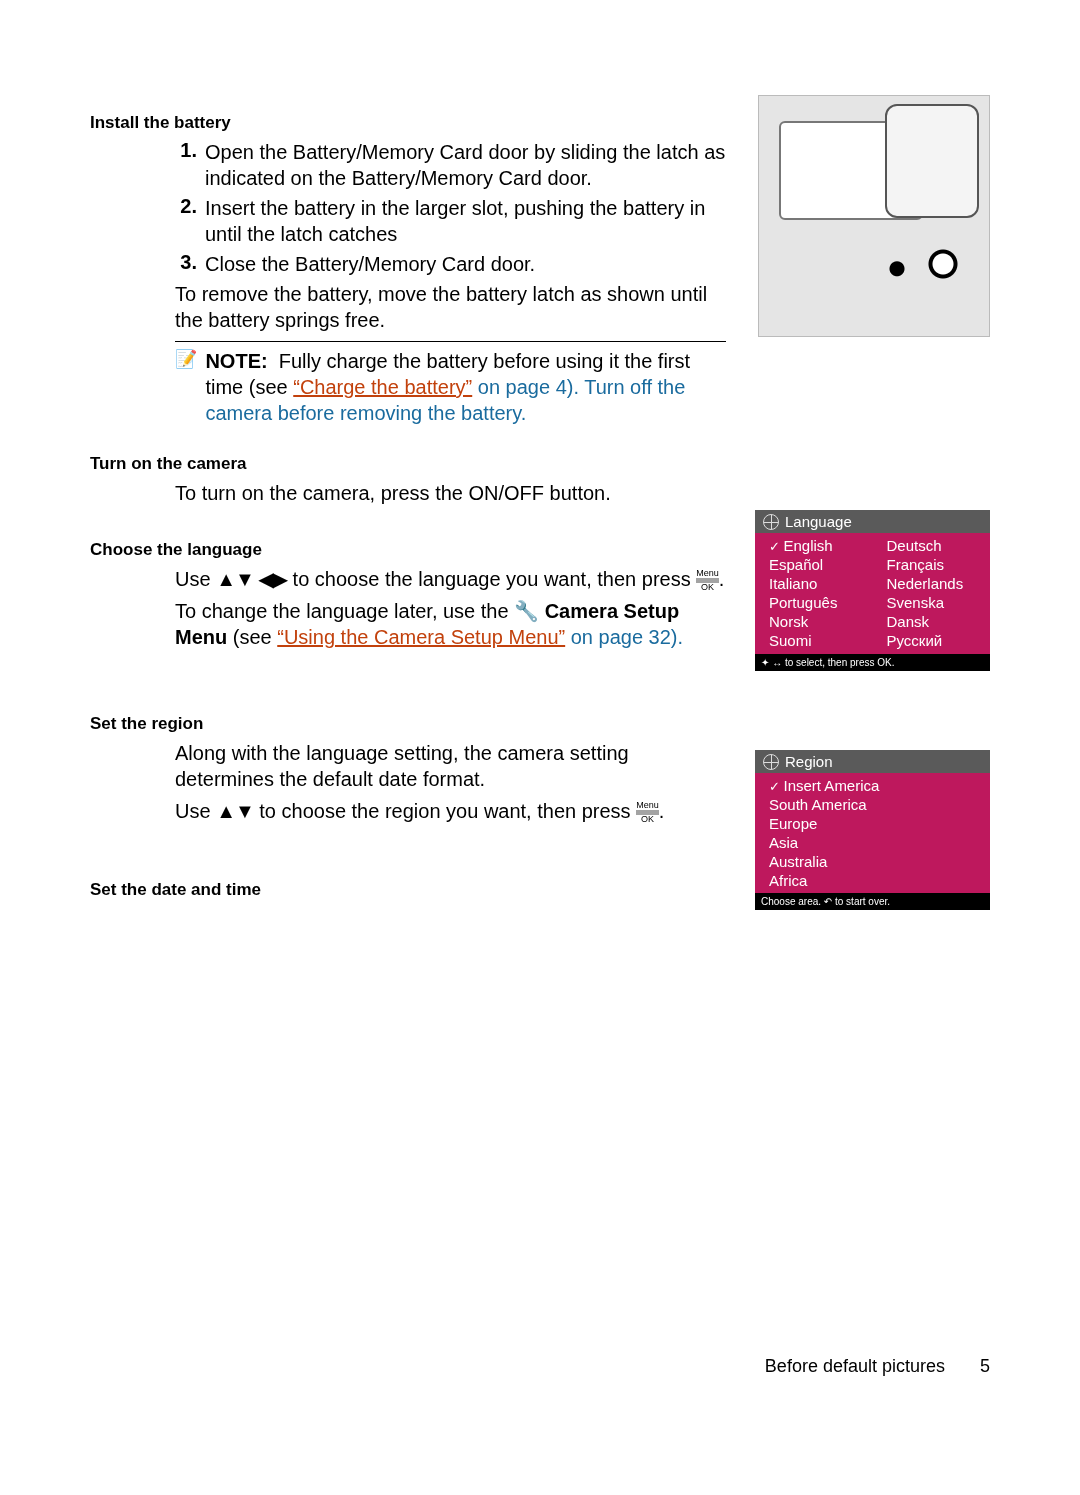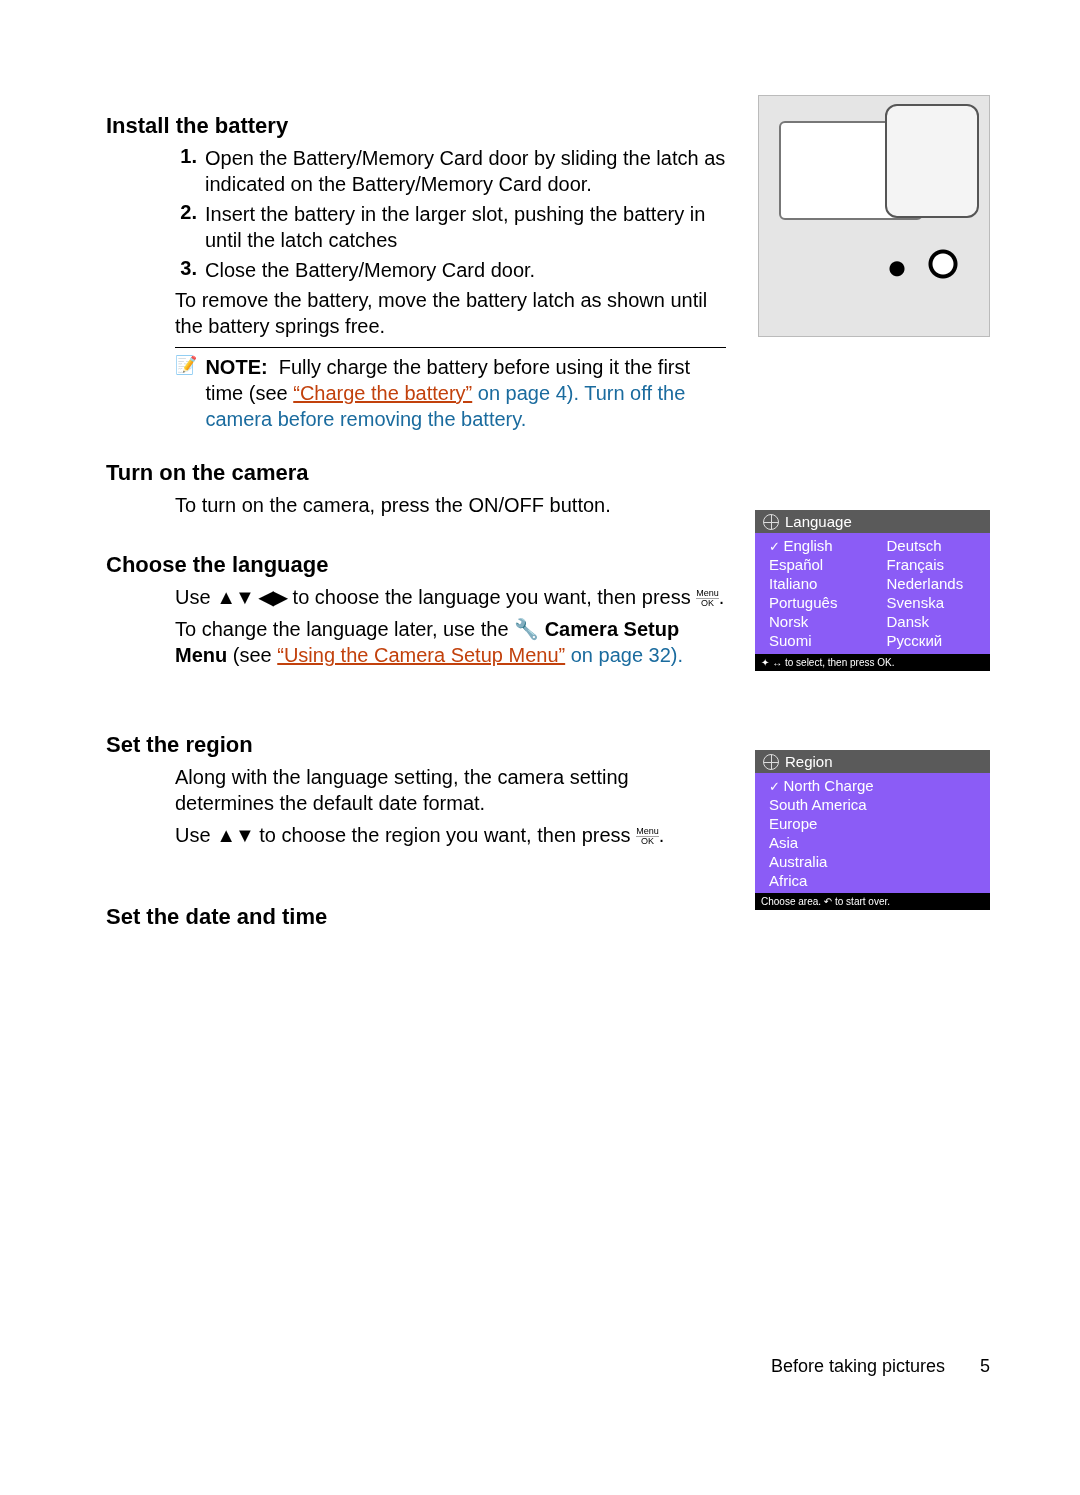--- a/index.html
+++ b/index.html
@@ -6,35 +6,35 @@
   body{
     width:1080px;
     height:1495px;
     font-family:Arial,Helvetica,sans-serif;
     font-size:20px;
     color:#000;
     position:relative;
     box-sizing:border-box;
     padding:85px 90px 0 90px;
   }
-  .section-heading{font-weight:bold;font-size:22px;margin:28px 0 6px 16px;}
+  .section-heading{font-weight:bold;font-size:17px;margin:28px 0 6px 0;}
   .indent-block{margin-left:85px;}
   .ol{margin:0;padding:0;}
   .li{display:flex;gap:8px;margin:0 0 4px 0;}
   .li-num{font-weight:bold;min-width:22px;text-align:right;}
   .li-txt{flex:1;line-height:1.3;}
   .para{margin:0 0 6px 0;line-height:1.3;}
   .note-box{border-top:1px solid #000;padding-top:6px;margin-top:8px;display:flex;gap:8px;}
   .note-icon{font-size:18px;}
   .note-body{flex:1;line-height:1.3;}
   .link{color:#c2410c;text-decoration:underline;}
   .green{color:#1a6b9e;}
   .smallcaps{font-variant:small-caps;}
   .menu-ok{display:inline-block;font-size:9px;line-height:9px;vertical-align:middle;}
-  .menu-ok .m{border-bottom:1px solid #a3a3a3;display:block;text-align:center;}
+  .menu-ok .m{border-bottom:5px solid #a3a3a3;display:block;text-align:center;}
   .menu-ok .o{display:block;text-align:center;}
 
   
   .camera-illus{
     position:absolute;right:90px;top:95px;width:230px;height:240px;
     background:
       radial-gradient(circle at 80% 70%, #fff 10px, #000 11px 14px,transparent 15px),
       radial-gradient(circle at 60% 72%, #000 7px, transparent 8px),
       linear-gradient(#e5e5e5,#e5e5e5);
     border:1px solid #bbb;
@@ -44,21 +44,21 @@
     border:2px solid #777;border-radius:6px;background:#fff;
   }
   .camera-illus::after{
     content:"";position:absolute;right:10px;top:8px;width:90px;height:110px;
     border:2px solid #555;border-radius:12px;background:#f4f4f4;
   }
 
   
   .cam-menu{
     position:absolute;right:90px;width:235px;color:#fff;
-    font-size:15px;background:#8b5cf6;
+    font-size:15px;background:#be185d;
   }
   .cam-menu .head{
     background:#5a5a5a;padding:3px 8px;display:flex;align-items:center;gap:6px;
   }
   .cam-menu .rows2{display:flex;}
   .cam-menu .col{flex:1;padding:3px 0 4px 10px;}
   .cam-menu .row{padding:1px 4px;white-space:nowrap;}
   .cam-menu .check::before{content:"✓ ";font-size:13px;}
   .cam-menu .foot{background:#000;font-size:10px;padding:3px 6px;}
   .globe{display:inline-block;width:14px;height:14px;border:1.5px solid #ddd;border-radius:50%;position:relative;}
@@ -170,31 +170,31 @@
   </div>
   <div class="col-hold"></div>
 </div>
 
 <div class="cam-menu" style="top:750px;">
   <div class="head">
       <span class="globe"></span>
       <span>Region</span>
     </div>
   <div class="col" style="padding:3px 0 3px 10px;">
-    <div class="row check">North Charge</div>
+    <div class="row check">Insert America</div>
     <div class="row">South America</div>
     <div class="row">Europe</div>
     <div class="row">Asia</div>
     <div class="row">Australia</div>
     <div class="row">Africa</div>
   </div>
   <div class="foot"><span>Choose area.</span>&nbsp;<span>↶</span>&nbsp;<span>to start over.</span></div>
 </div>
 
 <div style="margin-top:50px;">
   <div class="section-heading">Set the date and time</div>
 </div>
 
 <div class="footer">
-  <span>Before taking pictures</span>
+  <span>Before default pictures</span>
   &nbsp;&nbsp;&nbsp;&nbsp;&nbsp;
   <span>5</span>
 </div>
 
 </body></html>

